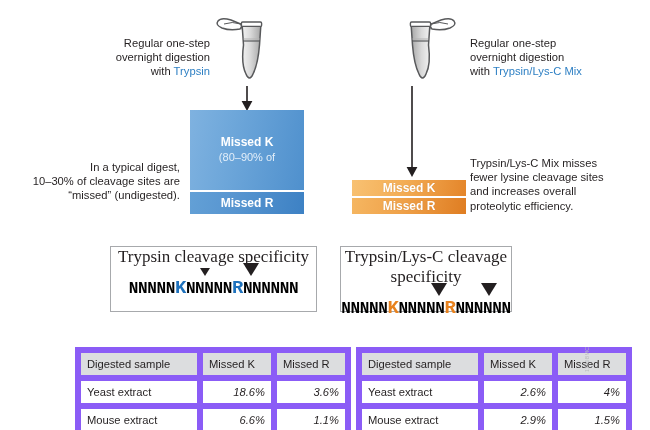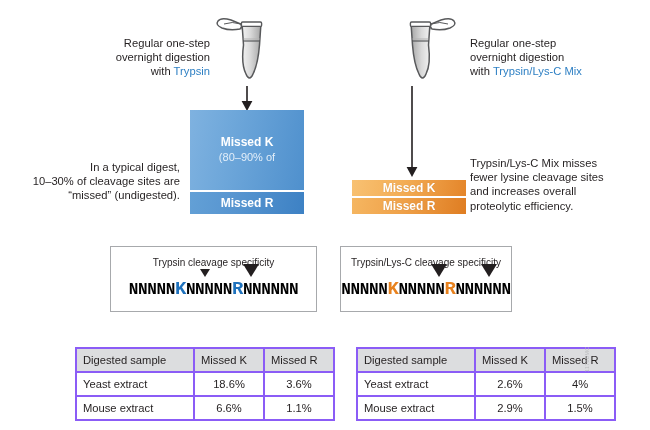--- a/index.html
+++ b/index.html
@@ -113,23 +113,24 @@
     position: absolute;
     top: 246px;
     box-sizing: border-box;
     border: 1px solid #a7a9ac;
     background: #ffffff;
   }
   .specbox.left  { left: 110px; width: 207px; height: 66px; }
   .specbox.right { left: 340px; width: 172px; height: 66px; }
   .spec-title {
     text-align: center;
-    font-size: 10px;
+    font-size: 17px;
     color: #231f20;
-    margin-top: 10px;
+    margin-top: 0;
+    font-family: Liberation Serif, serif;
   }
   .seq {
     position: relative;
     margin-top: 10px;
     text-align: center;
     font-family: Liberation Mono, monospace;
     font-weight: bold;
     font-size: 16px;
     letter-spacing: -0.4px;
     color: #000000;
@@ -153,33 +154,33 @@
   
   .dtable {
     position: absolute;
     border-collapse: collapse;
     font-size: 11.2px;
     background: #ffffff;
   }
   .dtable.left  { left: 75px;  top: 347px; }
   .dtable.right { left: 356px; top: 347px; }
   .dtable th, .dtable td {
-    border: 2px solid #8b5cf6;
+    border: 6px solid #8b5cf6;
     padding: 3px 6px;
     height: 16px;
     color: #231f20;
     font-weight: normal;
   }
   .dtable th {
     background: #dcdddf;
     text-align: left;
     font-weight: normal;
   }
   .dtable td.name { text-align: left; width: 104px; }
-  .dtable td.val  { text-align: center; }
+  .dtable td.val  { text-align: right; font-style: italic; }
   .dtable th.c2, .dtable th.c3 { text-align: left; width: 56px; }
 
   
   .watermark {
     position: absolute;
     left: 584px;
     top: 372px;
     font-size: 5.2px;
     color: #b9bbbd;
     letter-spacing: 0.4px;

